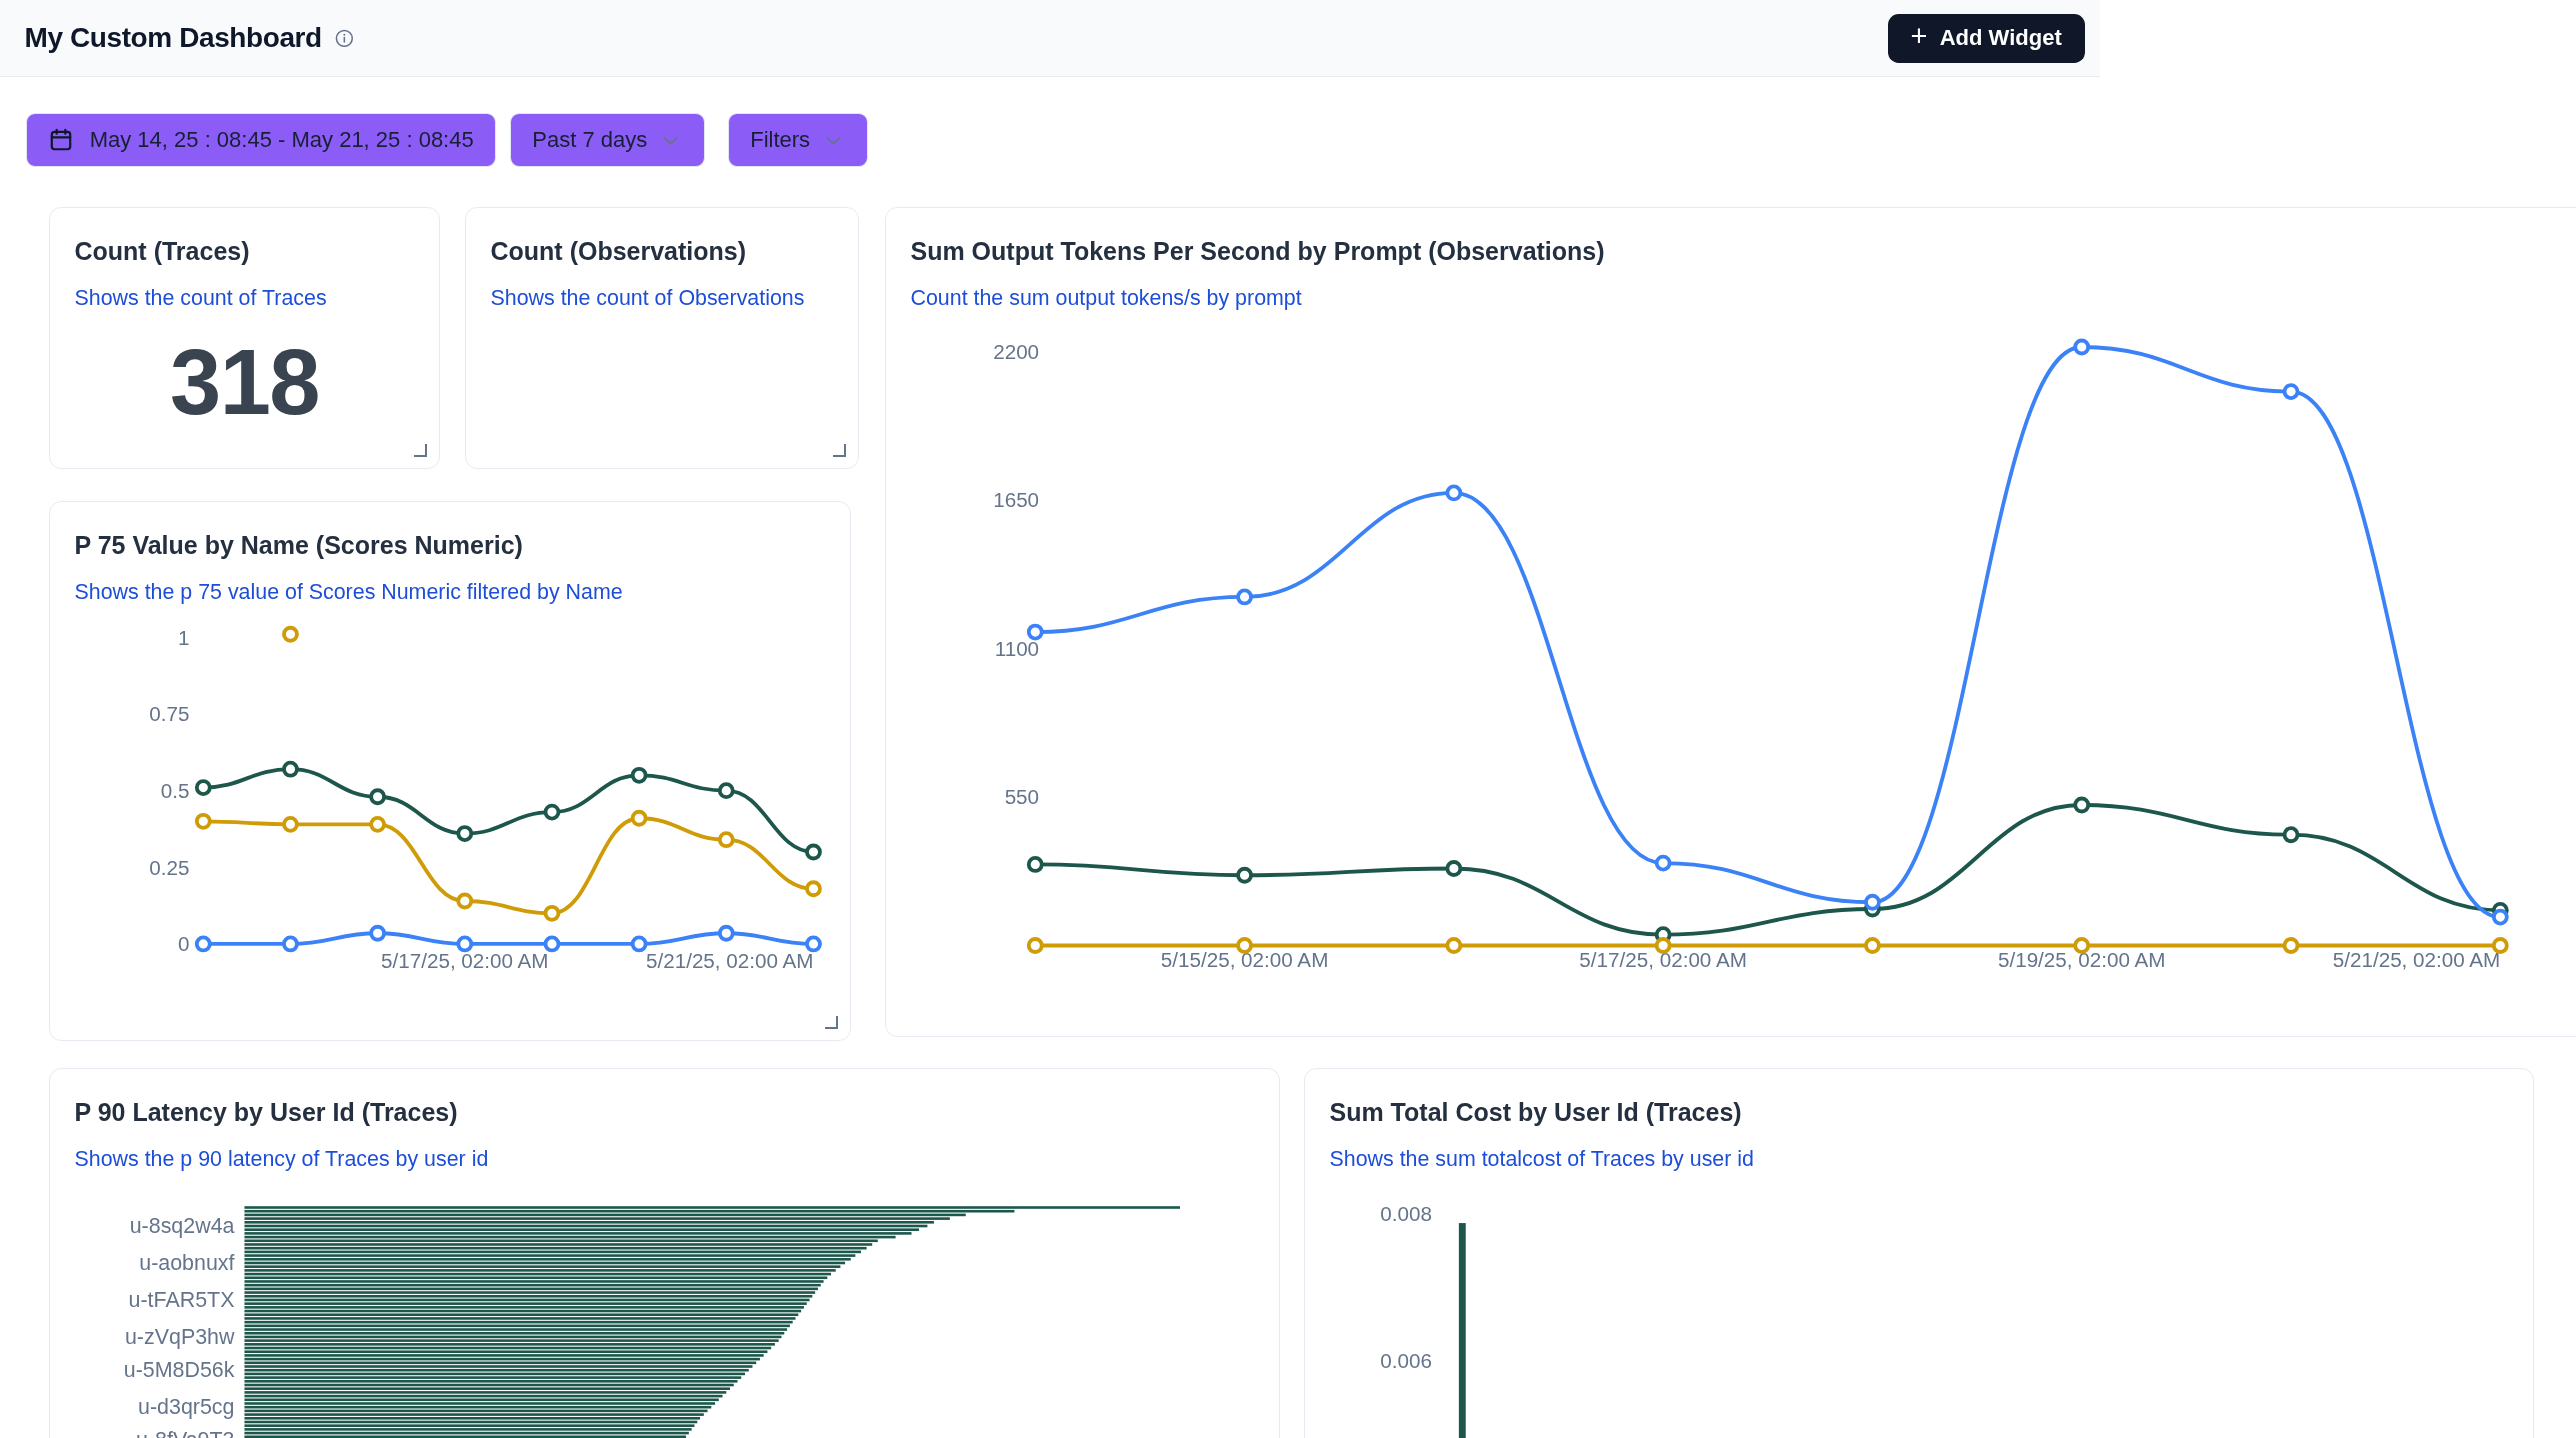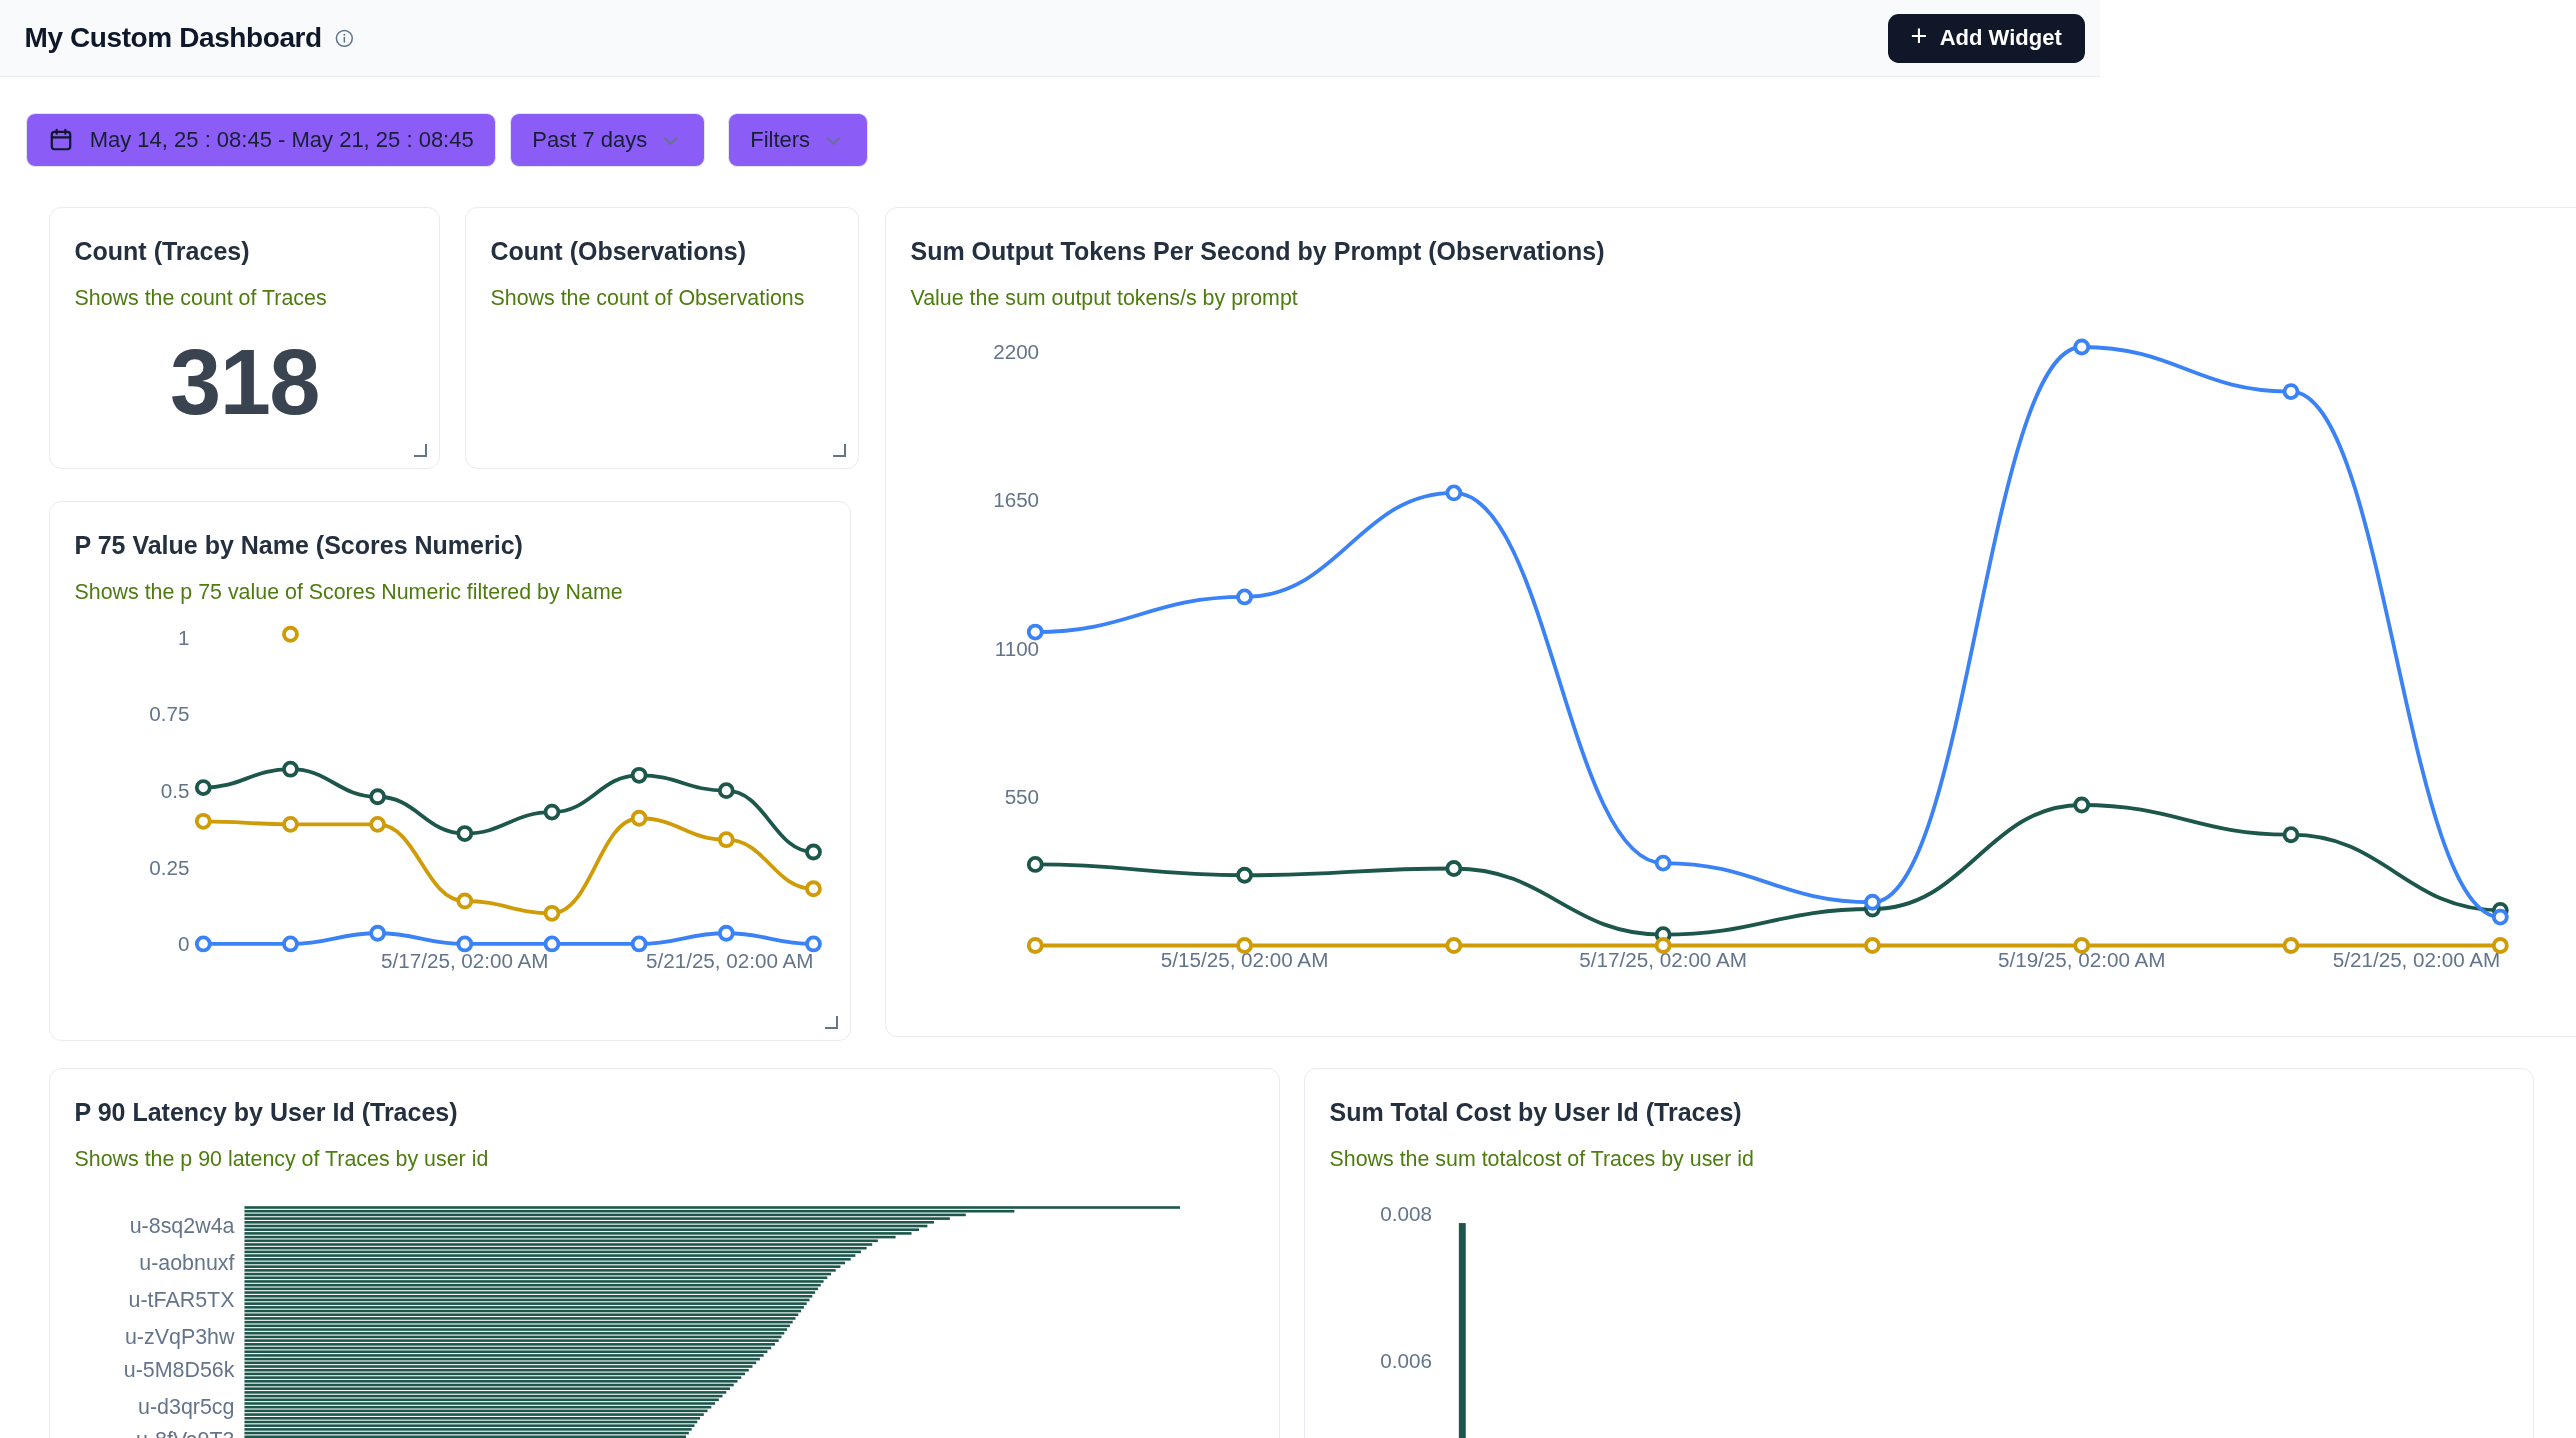--- a/index.html
+++ b/index.html
@@ -24,21 +24,21 @@
   .pill-btn { height:54px; background:#8b5cf6; border:1.5px solid #e2e8f0; border-radius:9.2px;
             display:flex; align-items:center; padding:0 21.4px; font-size:22px; font-weight:500;
             color:#172033; cursor:pointer; font-family:inherit; }
   .pill-btn .cal { margin-right:15.3px; display:flex; align-items:center; }
   .pill-btn .chev { margin-left:12.2px; display:flex; align-items:center; }
   .gap18 { margin-left:13.8px; } .gap30 { margin-left:23px;justify-content:center; }
 
   
   .card { position:absolute; background:#ffffff; border:1.5px solid #e7ebf1; border-radius:12.2px; overflow:hidden; }
   .card-title { position:absolute; left:24.5px; top:29px; font-size:25px; font-weight:700; color:#24303f; }
-  .card-sub   { position:absolute; left:24.5px; top:78px; font-size:21.4px; font-weight:400; color:#4d7c0f; }
+  .card-sub   { position:absolute; left:24.5px; top:78px; font-size:21.4px; font-weight:400; color:#1d4ed8; }
   .resize-handle { position:absolute; right:12.2px; bottom:10.7px; width:13px; height:13px;
             border-right:2.3px solid #64748b; border-bottom:2.3px solid #64748b; cursor:nwse-resize; }
 
   .card-count-traces { left:49px; top:207px; width:391px; height:262px; }
   .card-count-obs    { left:465px; top:207px; width:394px; height:262px; }
   .card-tokens       { left:885px; top:207px; width:1944px; height:830px; }
   .card-p75          { left:49px;  top:501px; width:802px; height:540px; }
   .card-p90          { left:49px;  top:1068px; width:1231px; height:429px; }
   .card-cost         { left:1304px; top:1068px; width:1230px; height:429px; }
 
@@ -107,21 +107,21 @@
   </div>
 
   <div class="card card-count-obs">
     <div class="card-title">Count (Observations)</div>
     <div class="card-sub">Shows the count of Observations</div>
     <div class="resize-handle"></div>
   </div>
 
   <div class="card card-tokens">
     <div class="card-title">Sum Output Tokens Per Second by Prompt (Observations)</div>
-    <div class="card-sub">Value the sum output tokens/s by prompt</div>
+    <div class="card-sub">Count the sum output tokens/s by prompt</div>
     <div class="chart-mount" id="mount-tokens">
         <svg width="1645" height="827" viewBox="0 0 2150 1081">
           <text x="200" y="964" text-anchor="end" dominant-baseline="central" font-size="27" fill="#64748b" font-family="Liberation Sans, DejaVu Sans, sans-serif">0</text>
           <text x="200" y="769.75" text-anchor="end" dominant-baseline="central" font-size="27" fill="#64748b" font-family="Liberation Sans, DejaVu Sans, sans-serif">550</text>
           <text x="200" y="575.5" text-anchor="end" dominant-baseline="central" font-size="27" fill="#64748b" font-family="Liberation Sans, DejaVu Sans, sans-serif">1100</text>
           <text x="200" y="381.25" text-anchor="end" dominant-baseline="central" font-size="27" fill="#64748b" font-family="Liberation Sans, DejaVu Sans, sans-serif">1650</text>
           <text x="200" y="187" text-anchor="end" dominant-baseline="central" font-size="27" fill="#64748b" font-family="Liberation Sans, DejaVu Sans, sans-serif">2200</text>
           <text x="468.57142857142856" y="982" text-anchor="middle" dominant-baseline="central" font-size="27" fill="#64748b" font-family="Liberation Sans, DejaVu Sans, sans-serif">5/15/25, 02:00 AM</text>
           <text x="1015.7142857142857" y="982" text-anchor="middle" dominant-baseline="central" font-size="27" fill="#64748b" font-family="Liberation Sans, DejaVu Sans, sans-serif">5/17/25, 02:00 AM</text>
           <text x="1562.857142857143" y="982" text-anchor="middle" dominant-baseline="central" font-size="27" fill="#64748b" font-family="Liberation Sans, DejaVu Sans, sans-serif">5/19/25, 02:00 AM</text>

